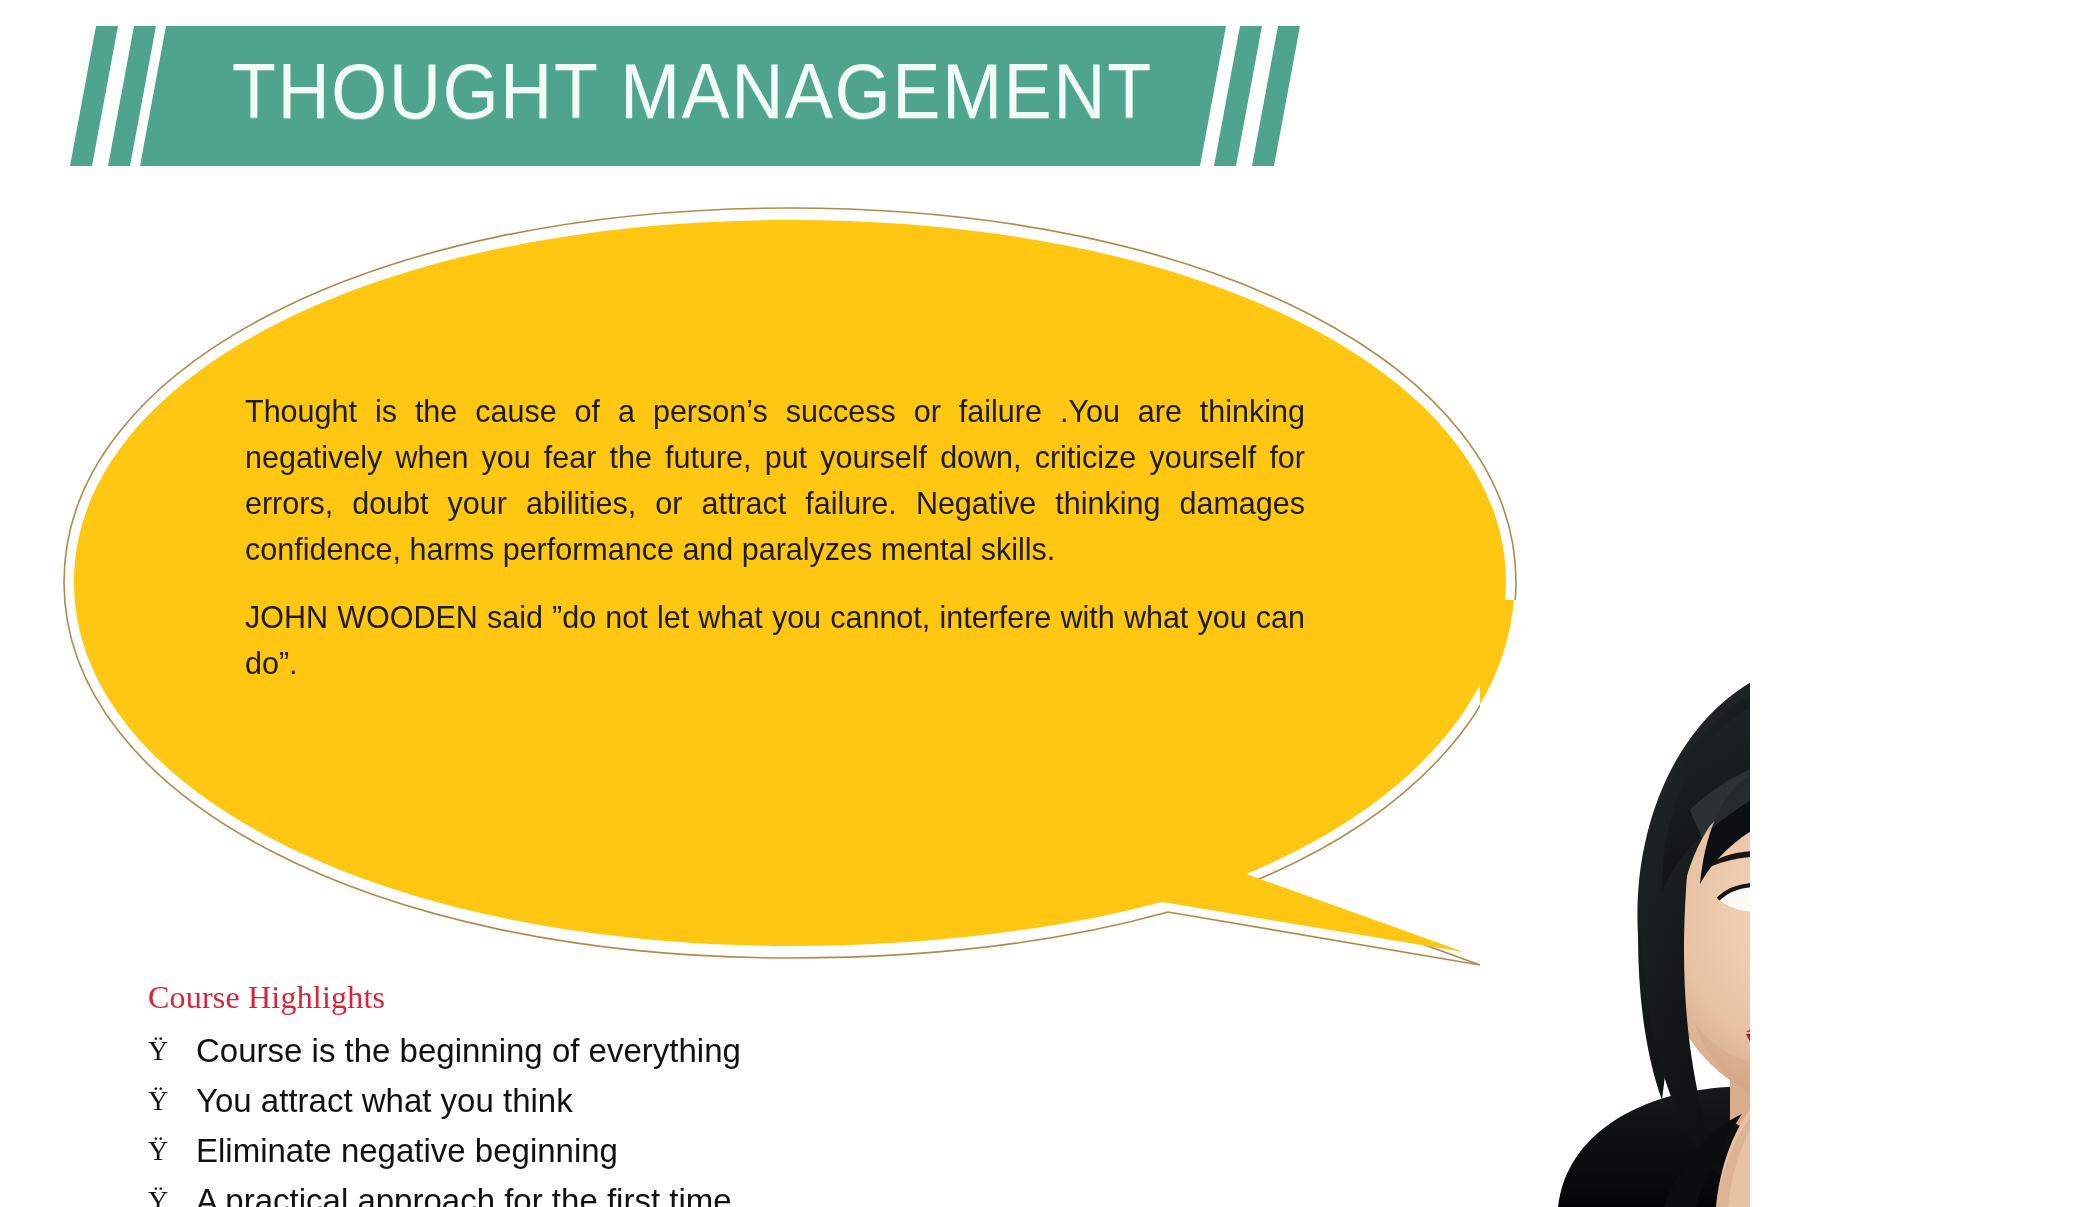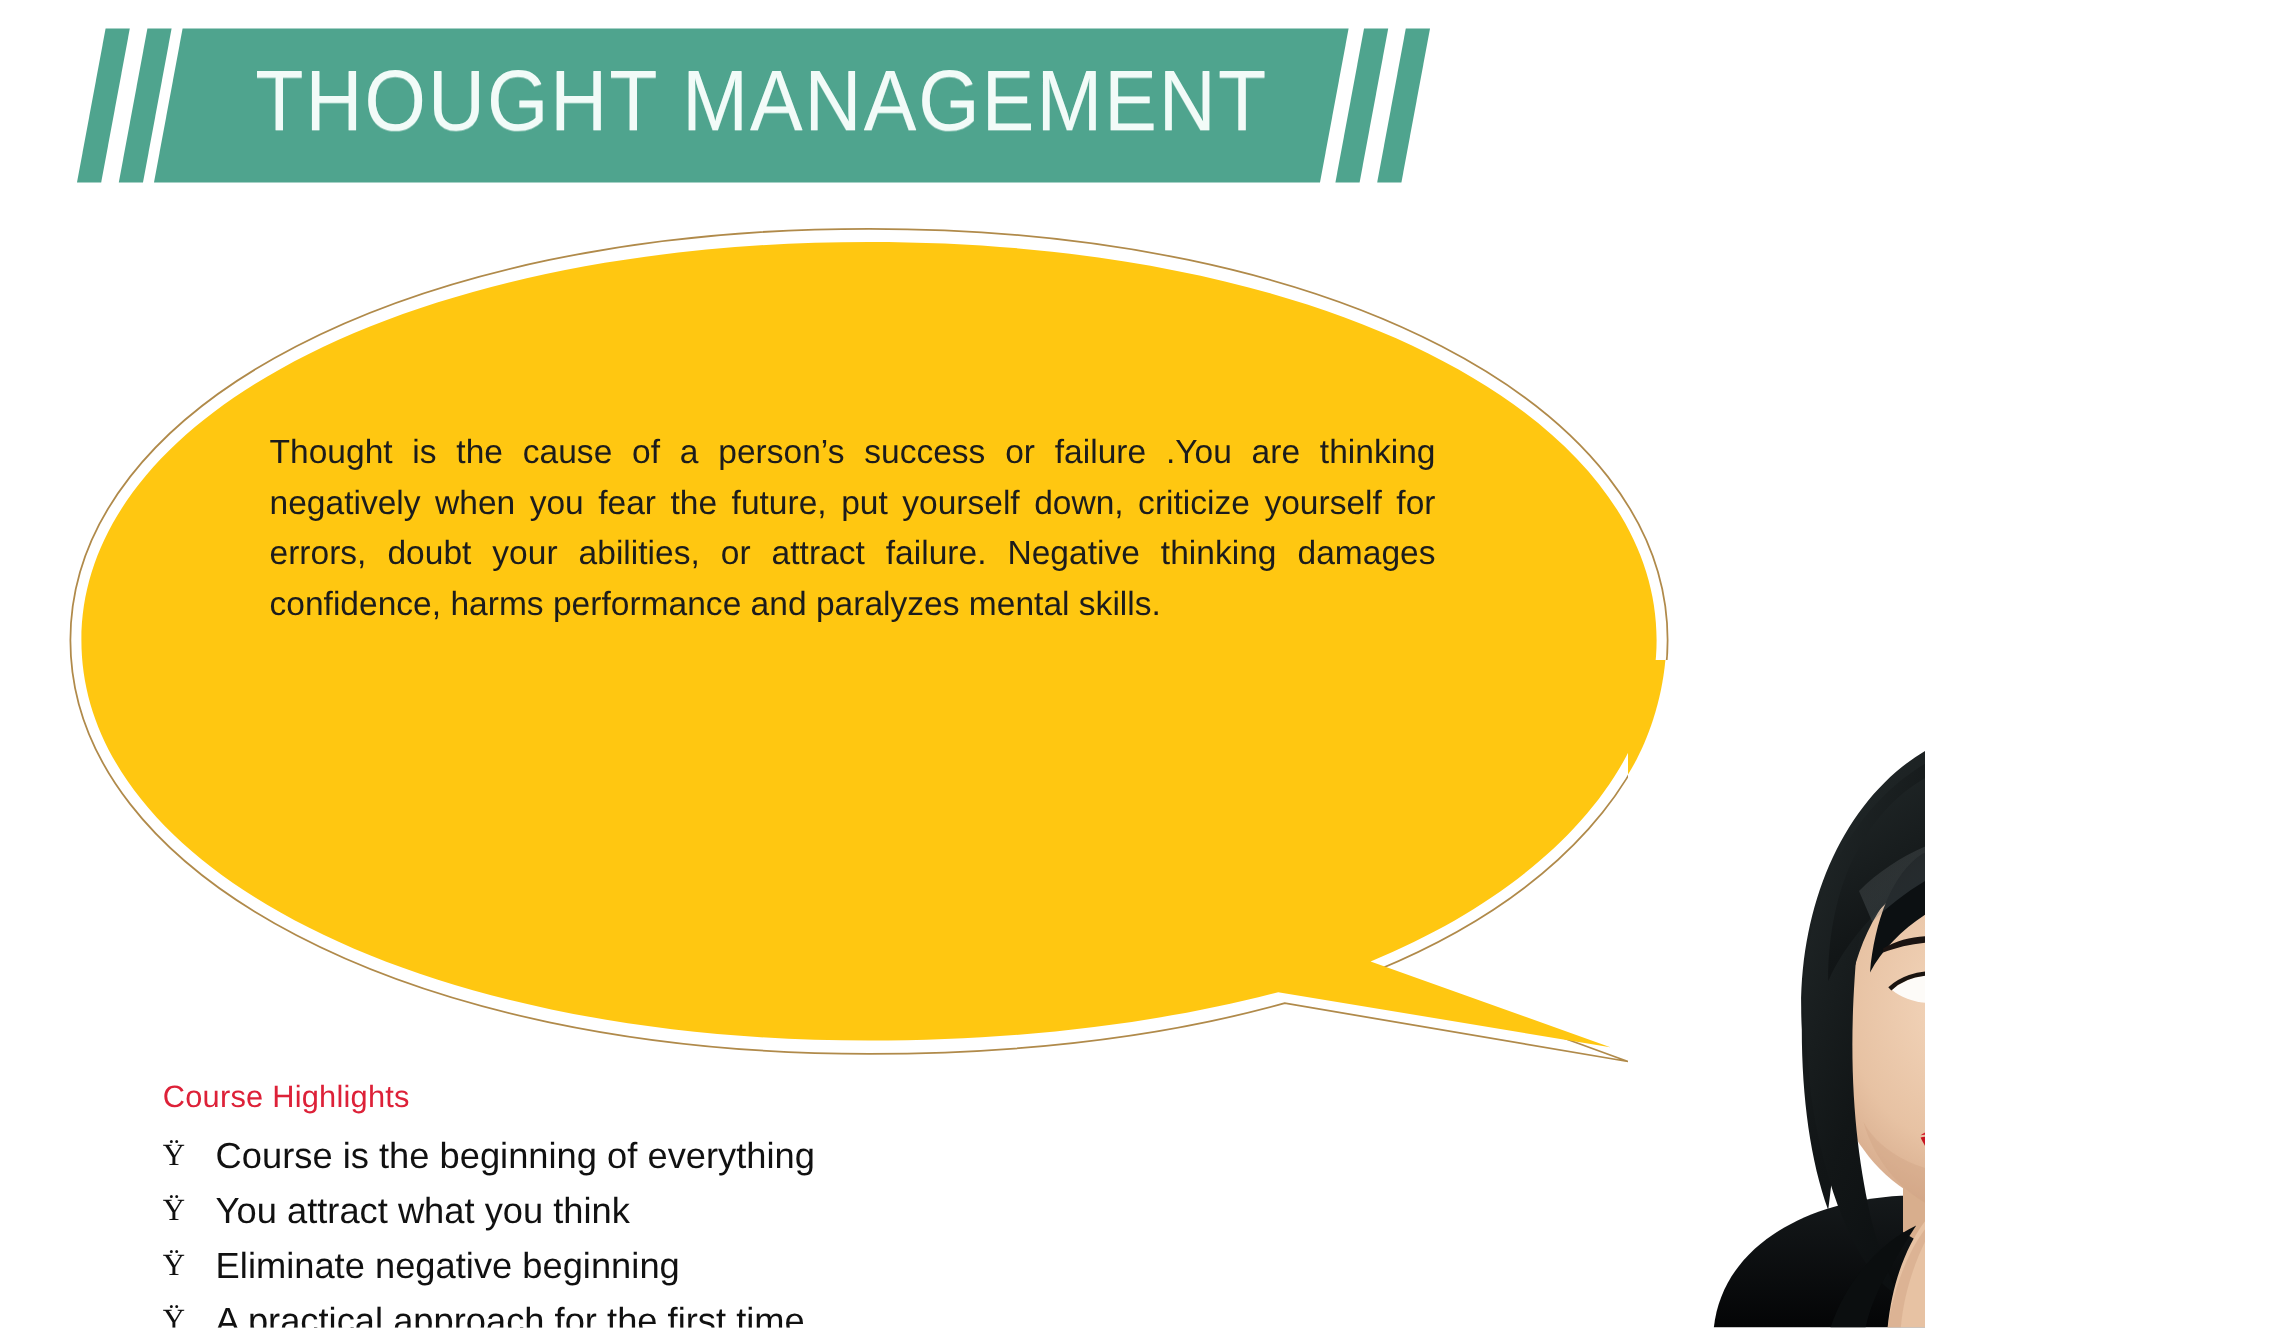--- a/index.html
+++ b/index.html
@@ -83,22 +83,22 @@
   #bubble-text p:last-child { margin-bottom: 0; }
 
   
   #highlights {
     position: absolute;
     left: 148px;
     top: 978px;
     width: 1000px;
   }
   #highlights-title {
-    font-family: Liberation Sans, sans-serif;
-    font-size: 28px;
+    font-family: Liberation Serif, serif;
+    font-size: 32px;
     color: #dd2138;
     margin: 0 0 10px 0;
     line-height: 38px;
     letter-spacing: 0.2px;
   }
   .bullet-row {
     display: flex;
     align-items: flex-start;
     font-size: 33px;
     line-height: 50px;
@@ -173,20 +173,21 @@
                  L 1424 762
                  L 1122 712
                  C 1016 740, 888 756, 750 756
                  C 336 756, 34 598, 34 392 Z" fill="#ffc711"></path>
       </g>
     </svg>
   </div>
 
   <div id="bubble-text">
     <p>Thought is the cause of a person’s success or failure .You are thinking negatively when you fear the future, put yourself down, criticize yourself for errors, doubt your abilities, or attract failure. Negative thinking damages confidence, harms performance and paralyzes mental skills.</p>
+    <p>JOHN WOODEN said ”do not let what you cannot, interfere with what you can do”.</p>
   </div>
 
   <div id="highlights">
     <div id="highlights-title">Course Highlights</div>
 
     <div class="bullet-row">
       <span class="bullet-mark">Ÿ</span>
       <span class="bullet-label">Course is the beginning of everything</span>
     </div>
     <div class="bullet-row">

